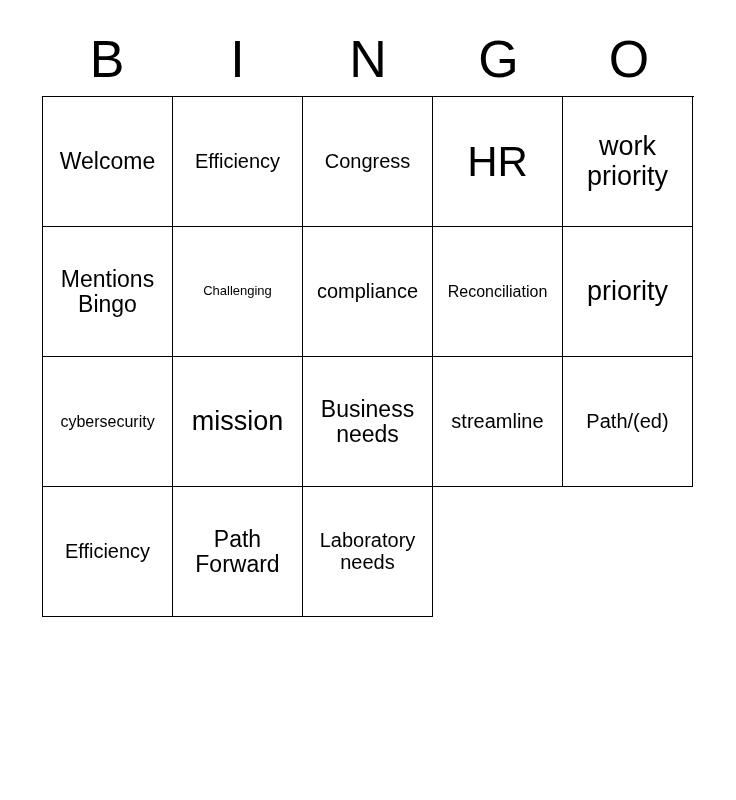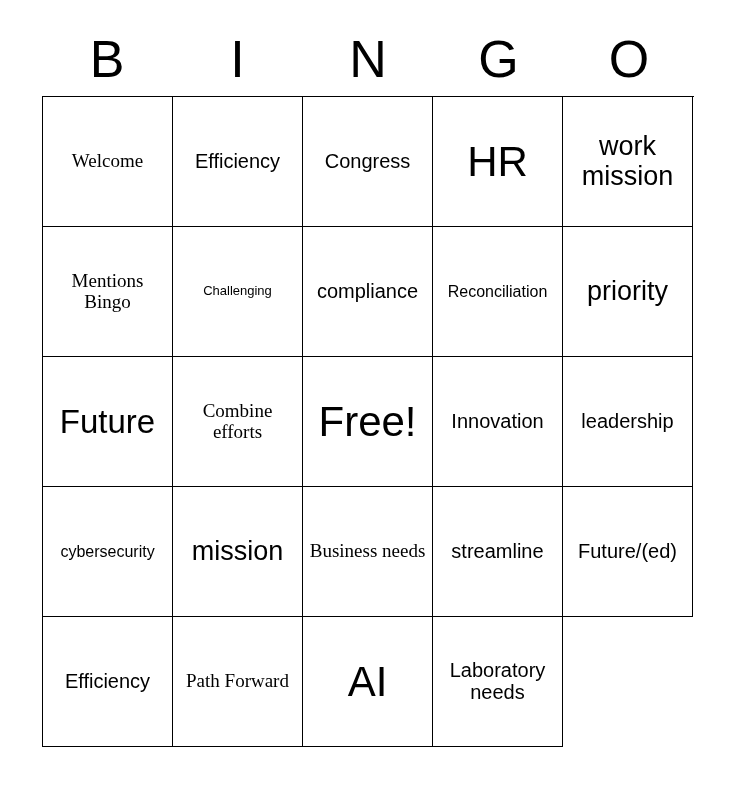--- a/index.html
+++ b/index.html
@@ -64,21 +64,21 @@
   }
   .cell span {
     display: block;
     width: 100%;
     line-height: 1.08;
     word-wrap: break-word;
   }
   .s-xxs span { font-size: 16px; }
   .s-xs  span { font-size: 13px; }
   .s-sm  span { font-size: 20px; }
-  .s-md  span { font-size: 19px; font-family: Liberation Serif, serif; }
+  .s-md  span { font-size: 23px; }
   .s-lg  span { font-size: 27px; }
   .s-xl  span { font-size: 33px; }
   .s-xxl span { font-size: 42px; }
 </style>
 </head>
 <body>
 
 <div class="card">
 
   <div class="header-row">
@@ -98,21 +98,21 @@
       <div class="cell s-sm">
           <span>Efficiency</span>
         </div>
       <div class="cell s-sm">
           <span>Congress</span>
         </div>
       <div class="cell s-xxl">
           <span>HR</span>
         </div>
       <div class="cell s-lg">
-          <span>work mission</span>
+          <span>work priority</span>
         </div>
     </div>
 
     <div class="grid-row">
       <div class="cell s-md">
           <span>Mentions Bingo</span>
         </div>
       <div class="cell s-xs">
           <span>Challenging</span>
         </div>
@@ -120,65 +120,45 @@
           <span>compliance</span>
         </div>
       <div class="cell s-xxs">
           <span>Reconciliation</span>
         </div>
       <div class="cell s-lg">
           <span>priority</span>
         </div>
     </div>
 
-    <div class="grid-row">
-      <div class="cell s-xl">
-          <span>Future</span>
-        </div>
-      <div class="cell s-md">
-          <span>Combine efforts</span>
-        </div>
-      <div class="cell s-xxl">
-          <span>Free!</span>
-        </div>
-      <div class="cell s-sm">
-          <span>Innovation</span>
-        </div>
-      <div class="cell s-sm">
-          <span>leadership</span>
-        </div>
-    </div>
 
     <div class="grid-row">
       <div class="cell s-xxs">
           <span>cybersecurity</span>
         </div>
       <div class="cell s-lg">
           <span>mission</span>
         </div>
       <div class="cell s-md">
           <span>Business needs</span>
         </div>
       <div class="cell s-sm">
           <span>streamline</span>
         </div>
       <div class="cell s-sm">
-          <span>Future/(ed)</span>
+          <span>Path/(ed)</span>
         </div>
     </div>
 
     <div class="grid-row">
       <div class="cell s-sm">
           <span>Efficiency</span>
         </div>
       <div class="cell s-md">
           <span>Path Forward</span>
         </div>
-      <div class="cell s-xxl">
-          <span>AI</span>
-        </div>
       <div class="cell s-sm">
           <span>Laboratory needs</span>
         </div>
     </div>
 
   </div>
 </div>
 
 </body></html>

